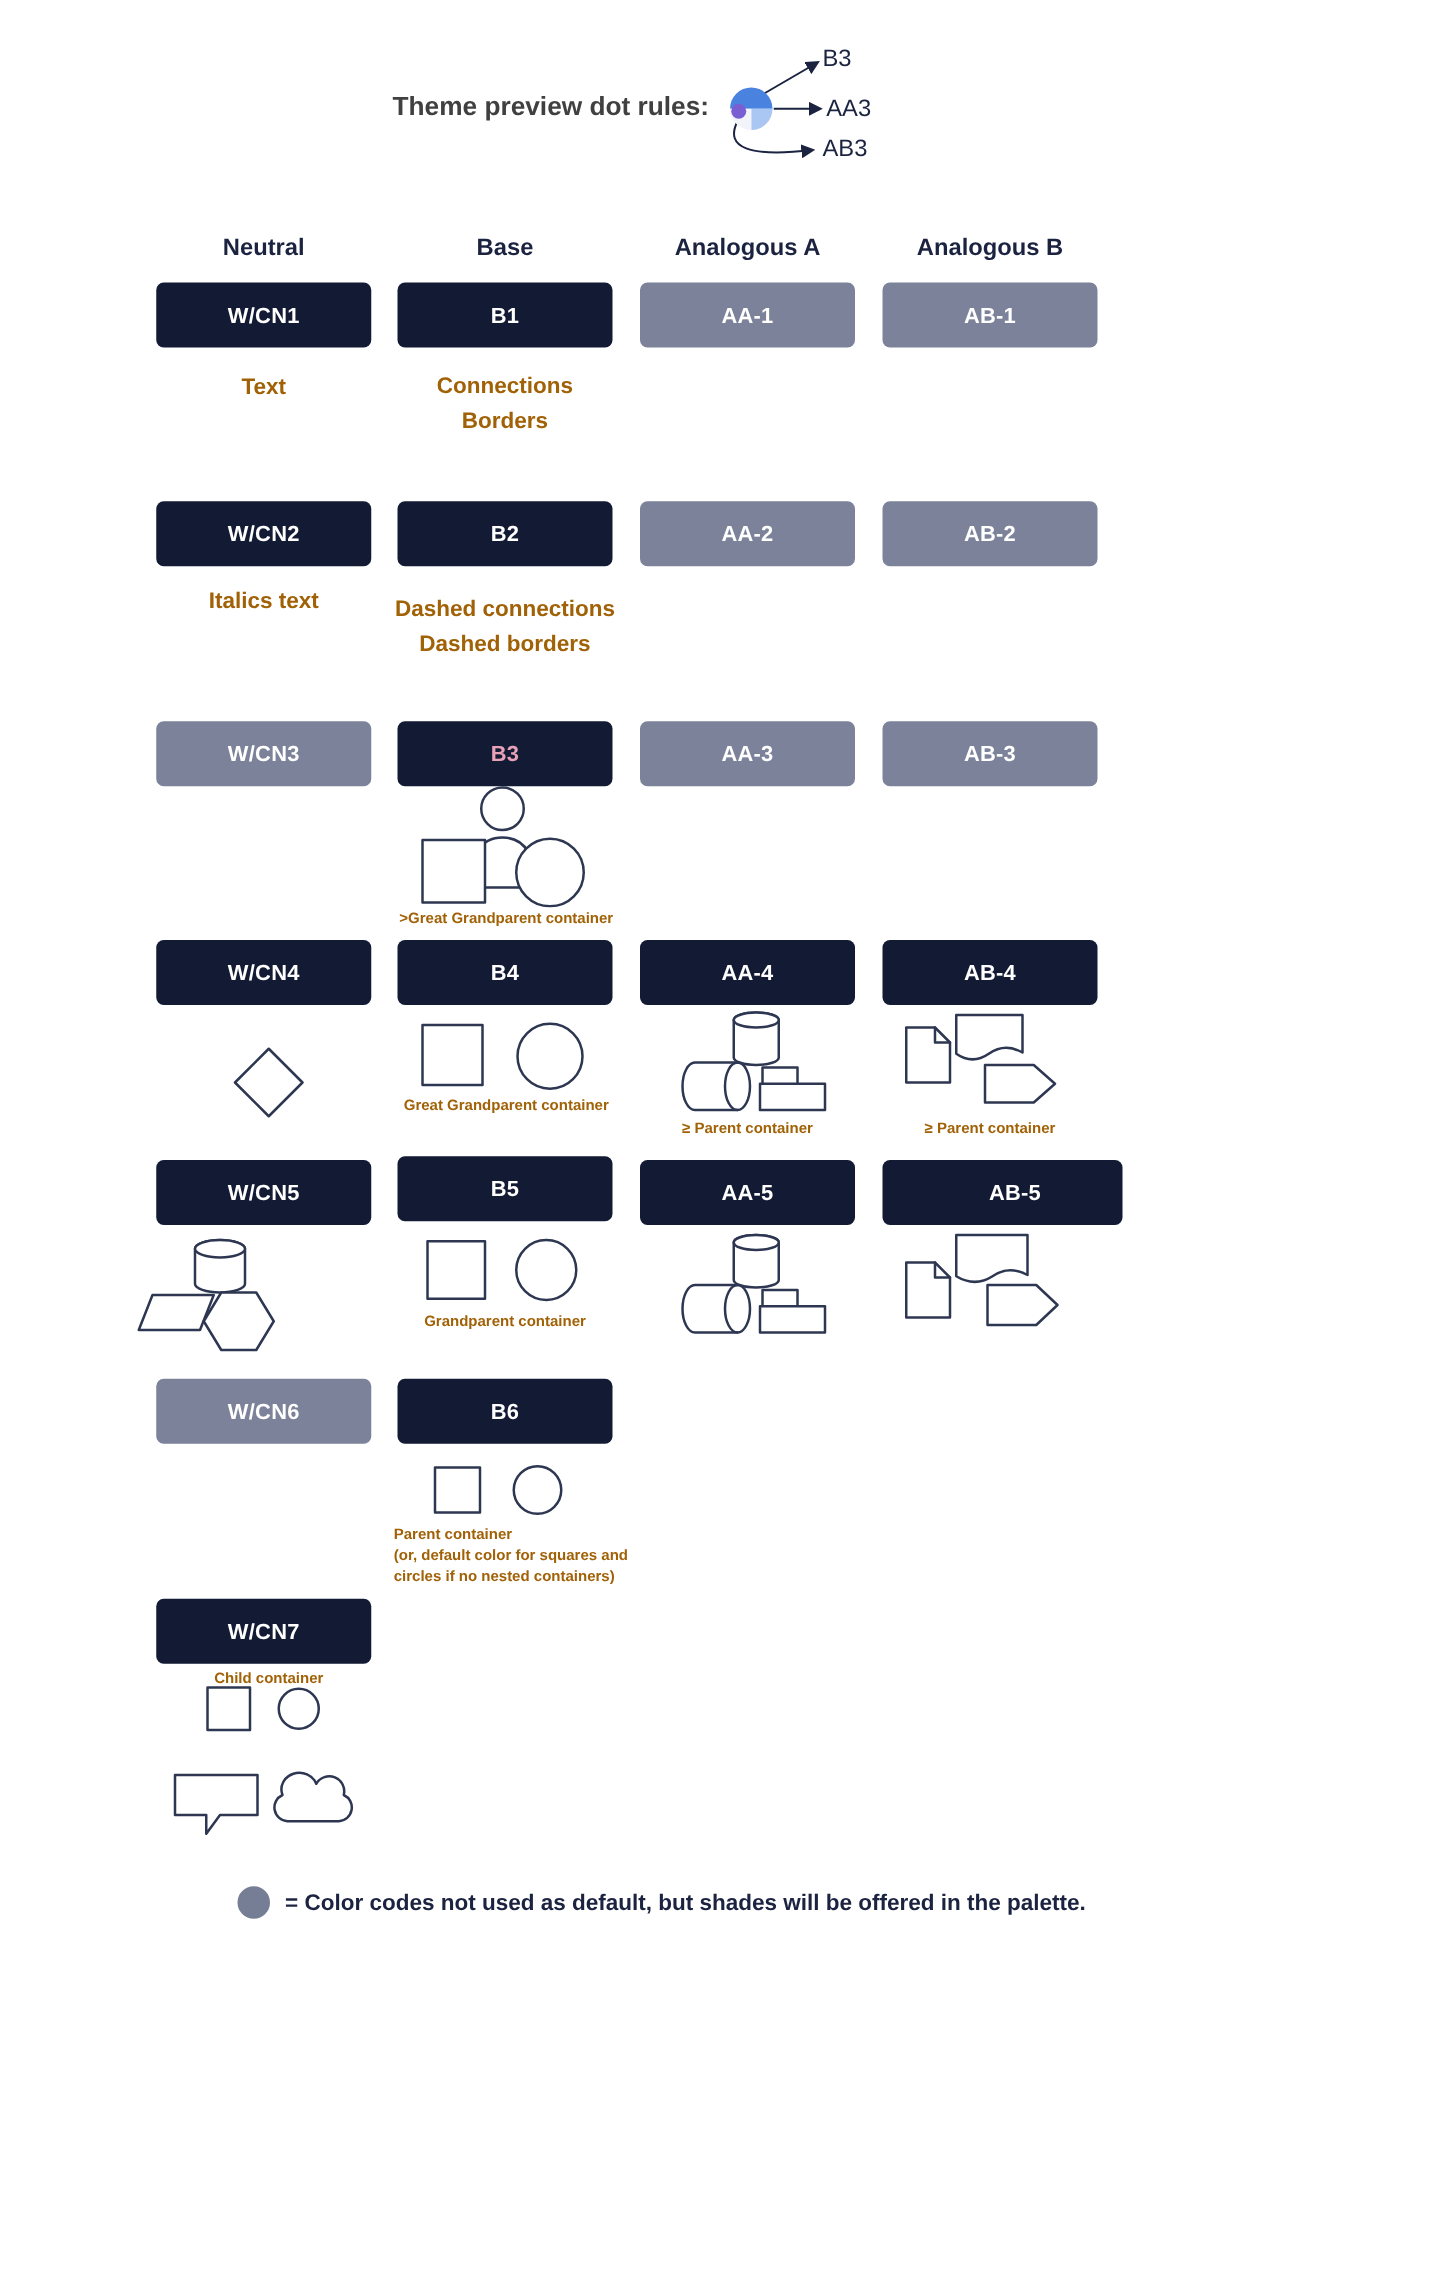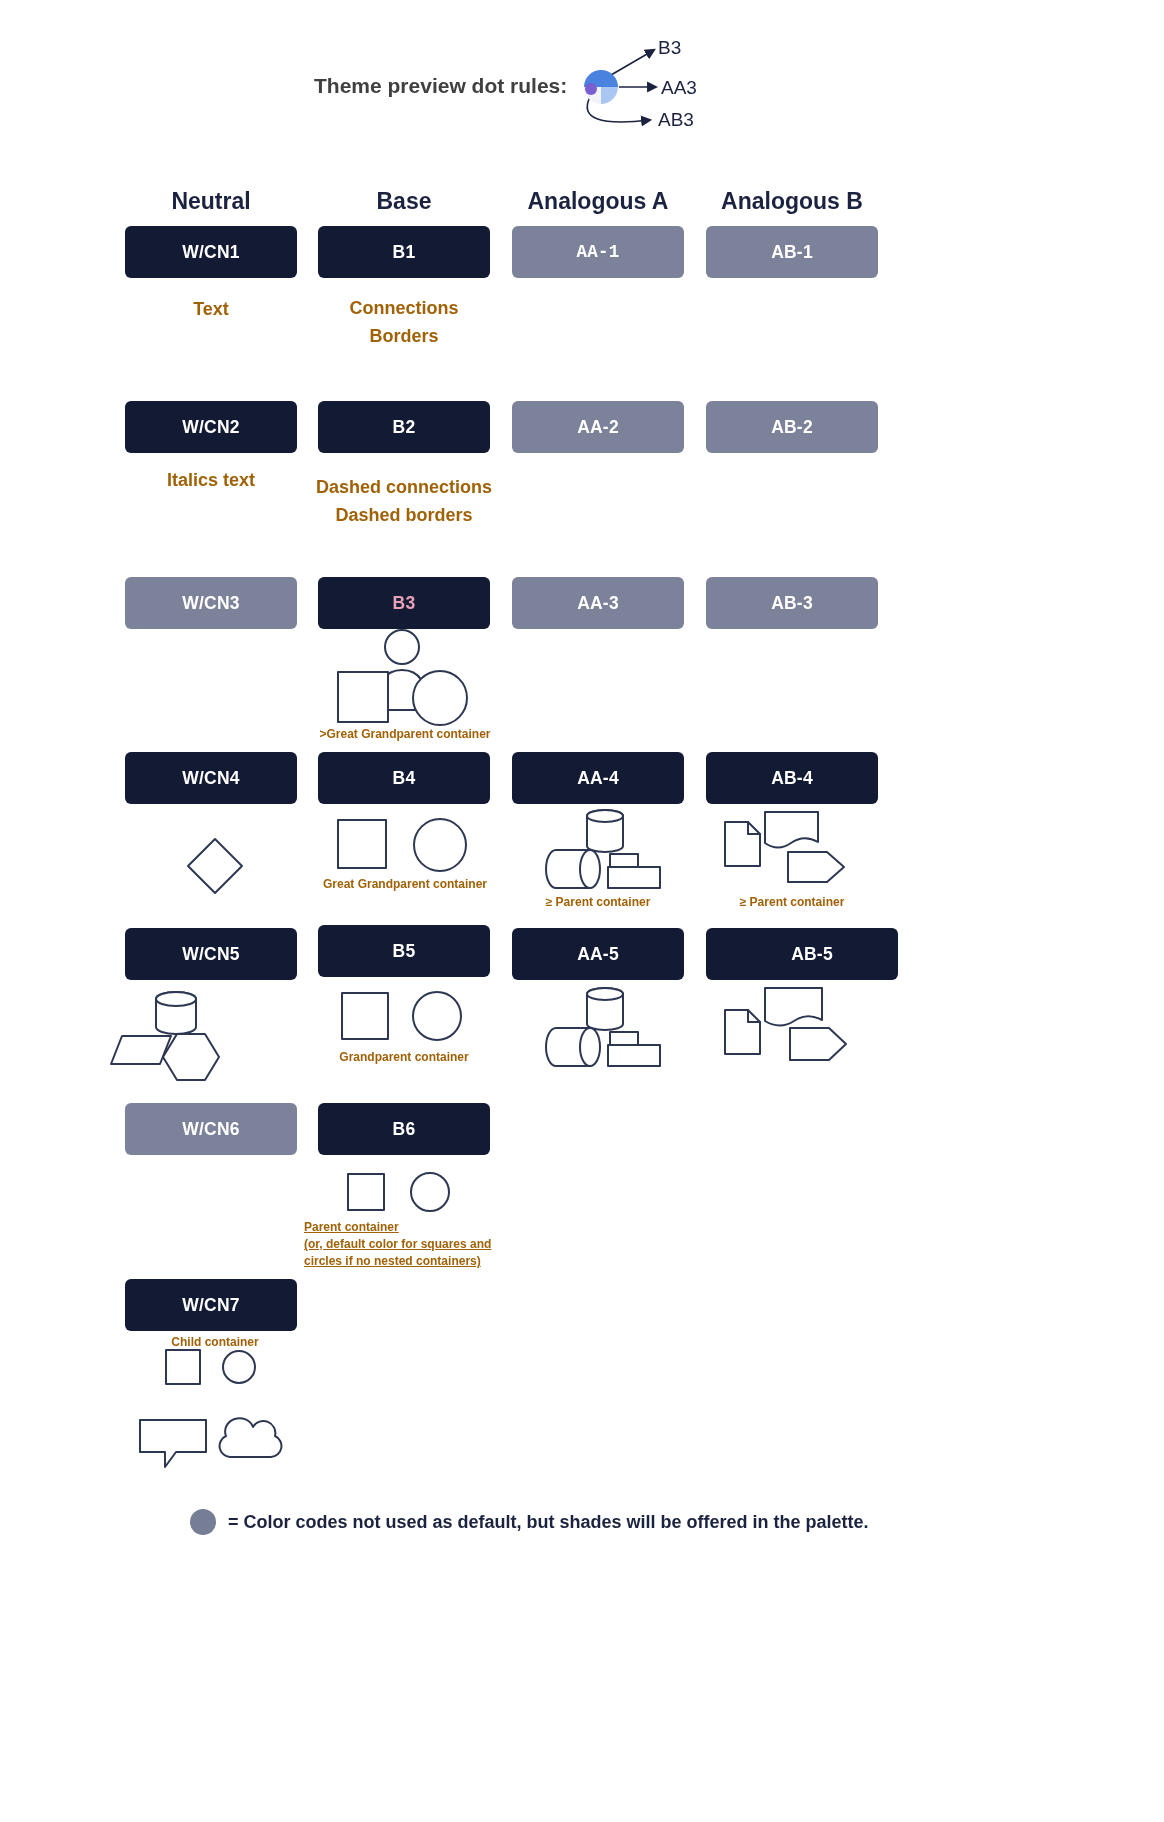--- a/index.html
+++ b/index.html
@@ -1,21 +1,21 @@
 <!DOCTYPE html>
 <html><head>
 <meta charset="utf-8">
 <style>
   html,body{margin:0;padding:0;background:#ffffff;}
   .canvas{position:relative;width:1164px;height:1822px;background:#ffffff;overflow:hidden;
           font-family:"Liberation Sans", sans-serif;color:#1b2340;}
   .abs{position:absolute;}
   .title{font-size:21px;font-weight:600;color:#404040;}
   .dotlbl{font-size:19px;font-weight:400;color:#1b2340;}
-  .colhdr{position:absolute;width:172px;text-align:center;font-weight:700;font-size:23px;color:#1b2340;}
+  .colhdr{position:absolute;width:172px;text-align:center;font-weight:700;font-size:19px;color:#1b2340;}
   .pill{position:absolute;width:172px;height:52px;border-radius:6px;display:flex;align-items:center;
         justify-content:center;color:#ffffff;font-weight:700;font-size:17.5px;letter-spacing:.2px;}
   .dark{background:#131a34;}
   .gray{background:#7b8299;}
   .pink-text{color:#e8a2b8;}
   .cap{position:absolute;text-align:center;font-weight:700;color:#a16207;}
   .cap-lg{font-size:18px;line-height:28px;}
   .cap-sm{font-size:12px;line-height:17px;}
   .cap-left{text-align:left;}
   .cap span{display:block;}
@@ -52,21 +52,21 @@
   <div class="abs dotlbl" style="left:661px;top:77px;">AA3</div>
   <div class="abs dotlbl" style="left:658px;top:109px;">AB3</div>
 
   <div class="colhdr" style="left:125px;top:188px;">Neutral</div>
   <div class="colhdr" style="left:318px;top:188px;">Base</div>
   <div class="colhdr" style="left:512px;top:188px;">Analogous A</div>
   <div class="colhdr" style="left:706px;top:188px;">Analogous B</div>
 
   <div class="pill dark" style="left:125px;top:226px;">W/CN1</div>
   <div class="pill dark" style="left:318px;top:226px;">B1</div>
-  <div class="pill gray" style="left:512px;top:226px;font-family:Liberation Mono, monospace;">AA-1</div>
+  <div class="pill gray" style="left:512px;top:226px;">AA-1</div>
   <div class="pill gray" style="left:706px;top:226px;">AB-1</div>
 
   <div class="cap cap-lg" style="left:125px;width:172px;top:295px;">Text</div>
   <div class="cap cap-lg" style="left:318px;width:172px;top:294px;">
     <span>Connections</span>
     <span>Borders</span>
   </div>
 
   <div class="pill dark" style="left:125px;top:401px;">W/CN2</div>
   <div class="pill dark" style="left:318px;top:401px;">B2</div>
@@ -177,21 +177,21 @@
 
   <div class="pill gray" style="left:125px;top:1103px;">W/CN6</div>
   <div class="pill dark" style="left:318px;top:1103px;">B6</div>
 
   <svg class="abs" style="left:340px;top:1170px;" width="120" height="44" viewBox="0 0 120 44">
     <g class="shape">
       <rect x="8" y="4" width="36" height="36"></rect>
       <circle cx="90" cy="22" r="19"></circle>
     </g>
   </svg>
-  <div class="cap cap-sm cap-left" style="left:304px;width:205px;top:1219px;text-decoration:underline;">
+  <div class="cap cap-sm cap-left" style="left:315px;width:205px;top:1219px;">
     <span>Parent container</span>
     <span>(or, default color for squares and circles if no nested containers)</span>
   </div>
 
   <div class="pill dark" style="left:125px;top:1279px;">W/CN7</div>
   <div class="cap cap-sm" style="left:125px;width:180px;top:1334px;">Child container</div>
 
   <svg class="abs" style="left:160px;top:1347px;" width="110" height="40" viewBox="0 0 110 40">
     <g class="shape">
       <rect x="6" y="3" width="34" height="34"></rect>

